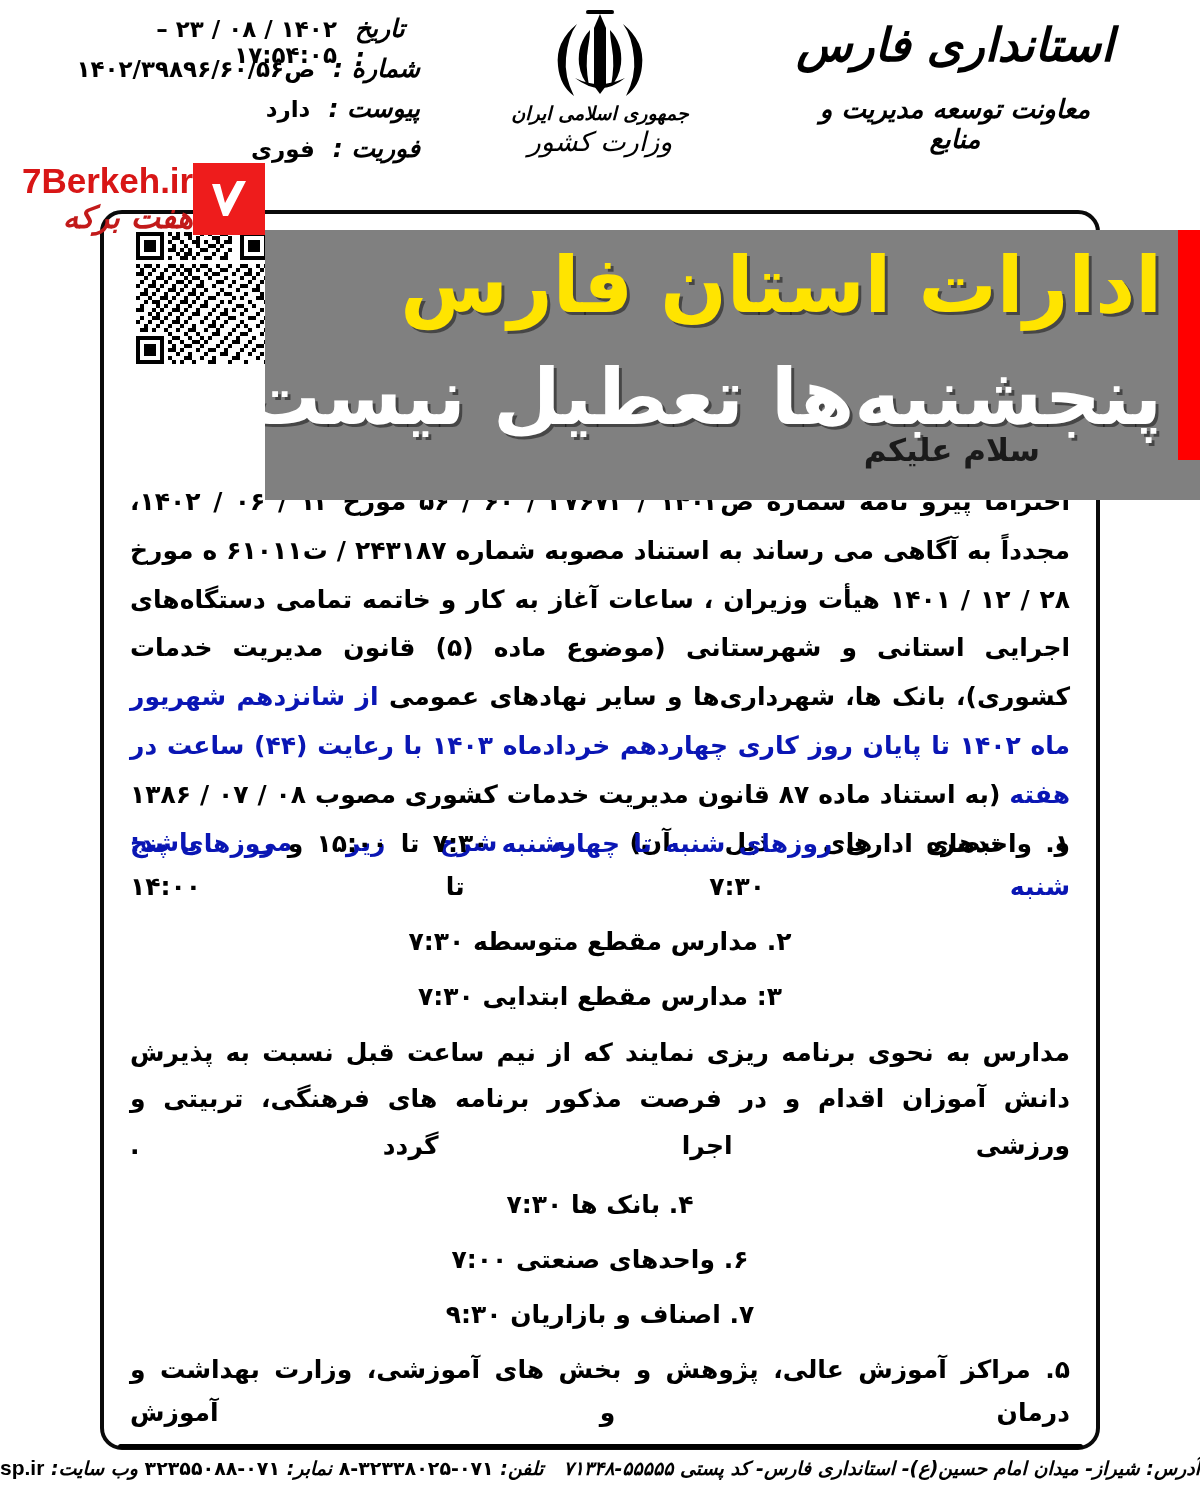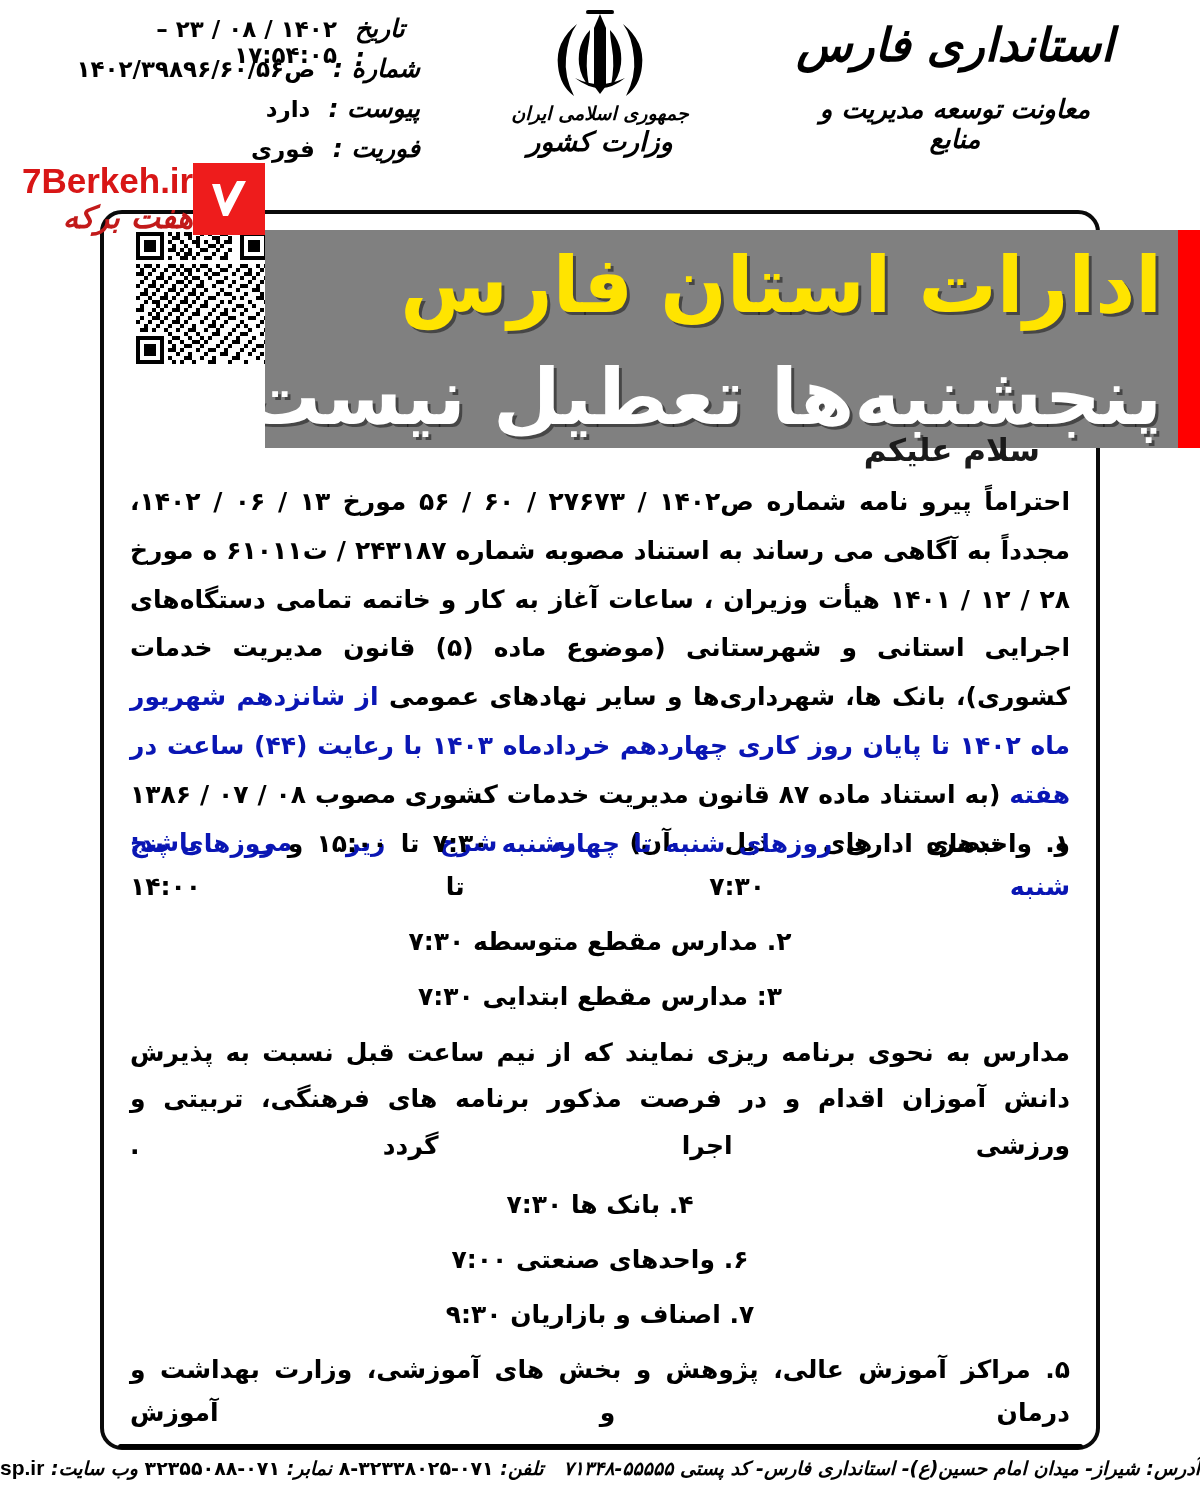--- a/index.html
+++ b/index.html
@@ -64,21 +64,21 @@
   .emblem-svg { display: block; margin: 0 auto; }
   .emblem-line1 {
     font-size: 19px;
     font-weight: bold;
     font-style: italic;
     margin-top: 2px;
     letter-spacing: 1px;
   }
   .emblem-line2 {
     font-size: 27px;
-    font-weight: bold;
+    font-weight: normal;
     font-style: italic;
     margin-top: 2px;
     letter-spacing: 1px;
   }
 
   
   .org-block {
     position: absolute;
     top: 18px;
     right: 80px;
@@ -169,21 +169,21 @@
     height: 132px;
     z-index: 20;
   }
 
   
   .overlay-banner {
     position: absolute;
     top: 230px;
     left: 265px;
     width: 935px;
-    height: 218px;
+    height: 270px;
     background: #808080;
     z-index: 30;
     overflow: hidden;
   }
   .overlay-red-edge {
     position: absolute;
     top: 0;
     right: 0;
     width: 22px;
     height: 230px;

